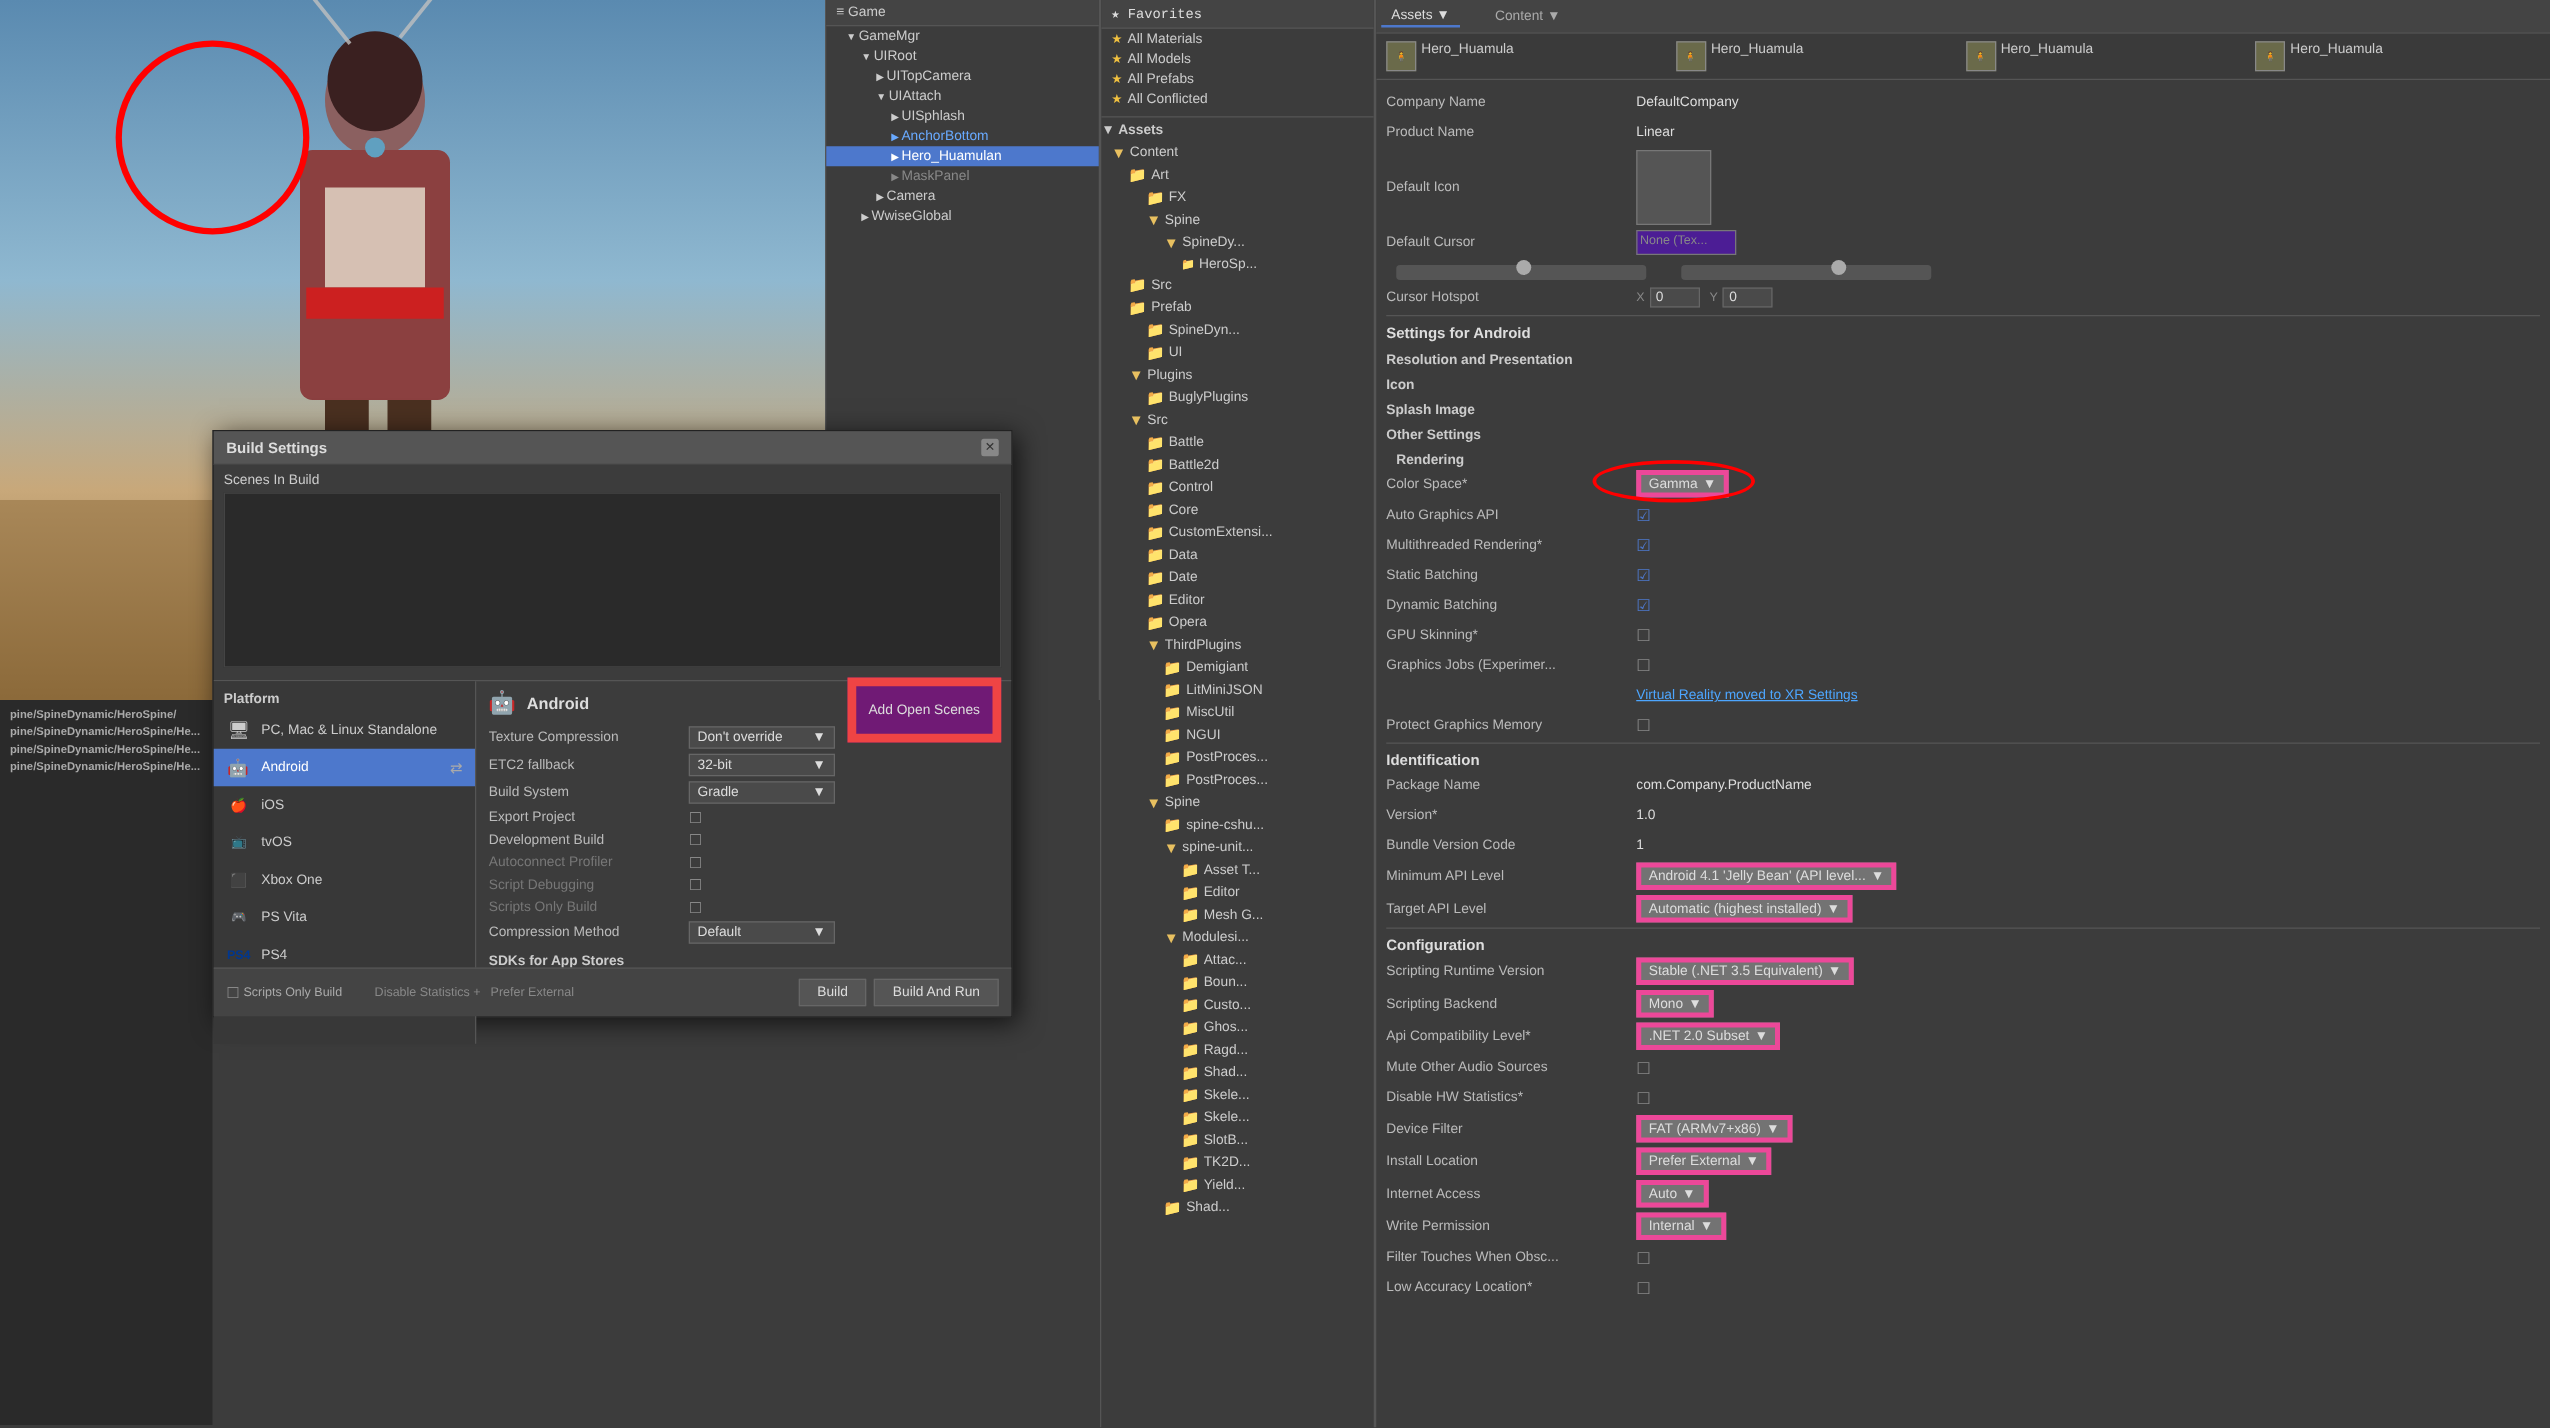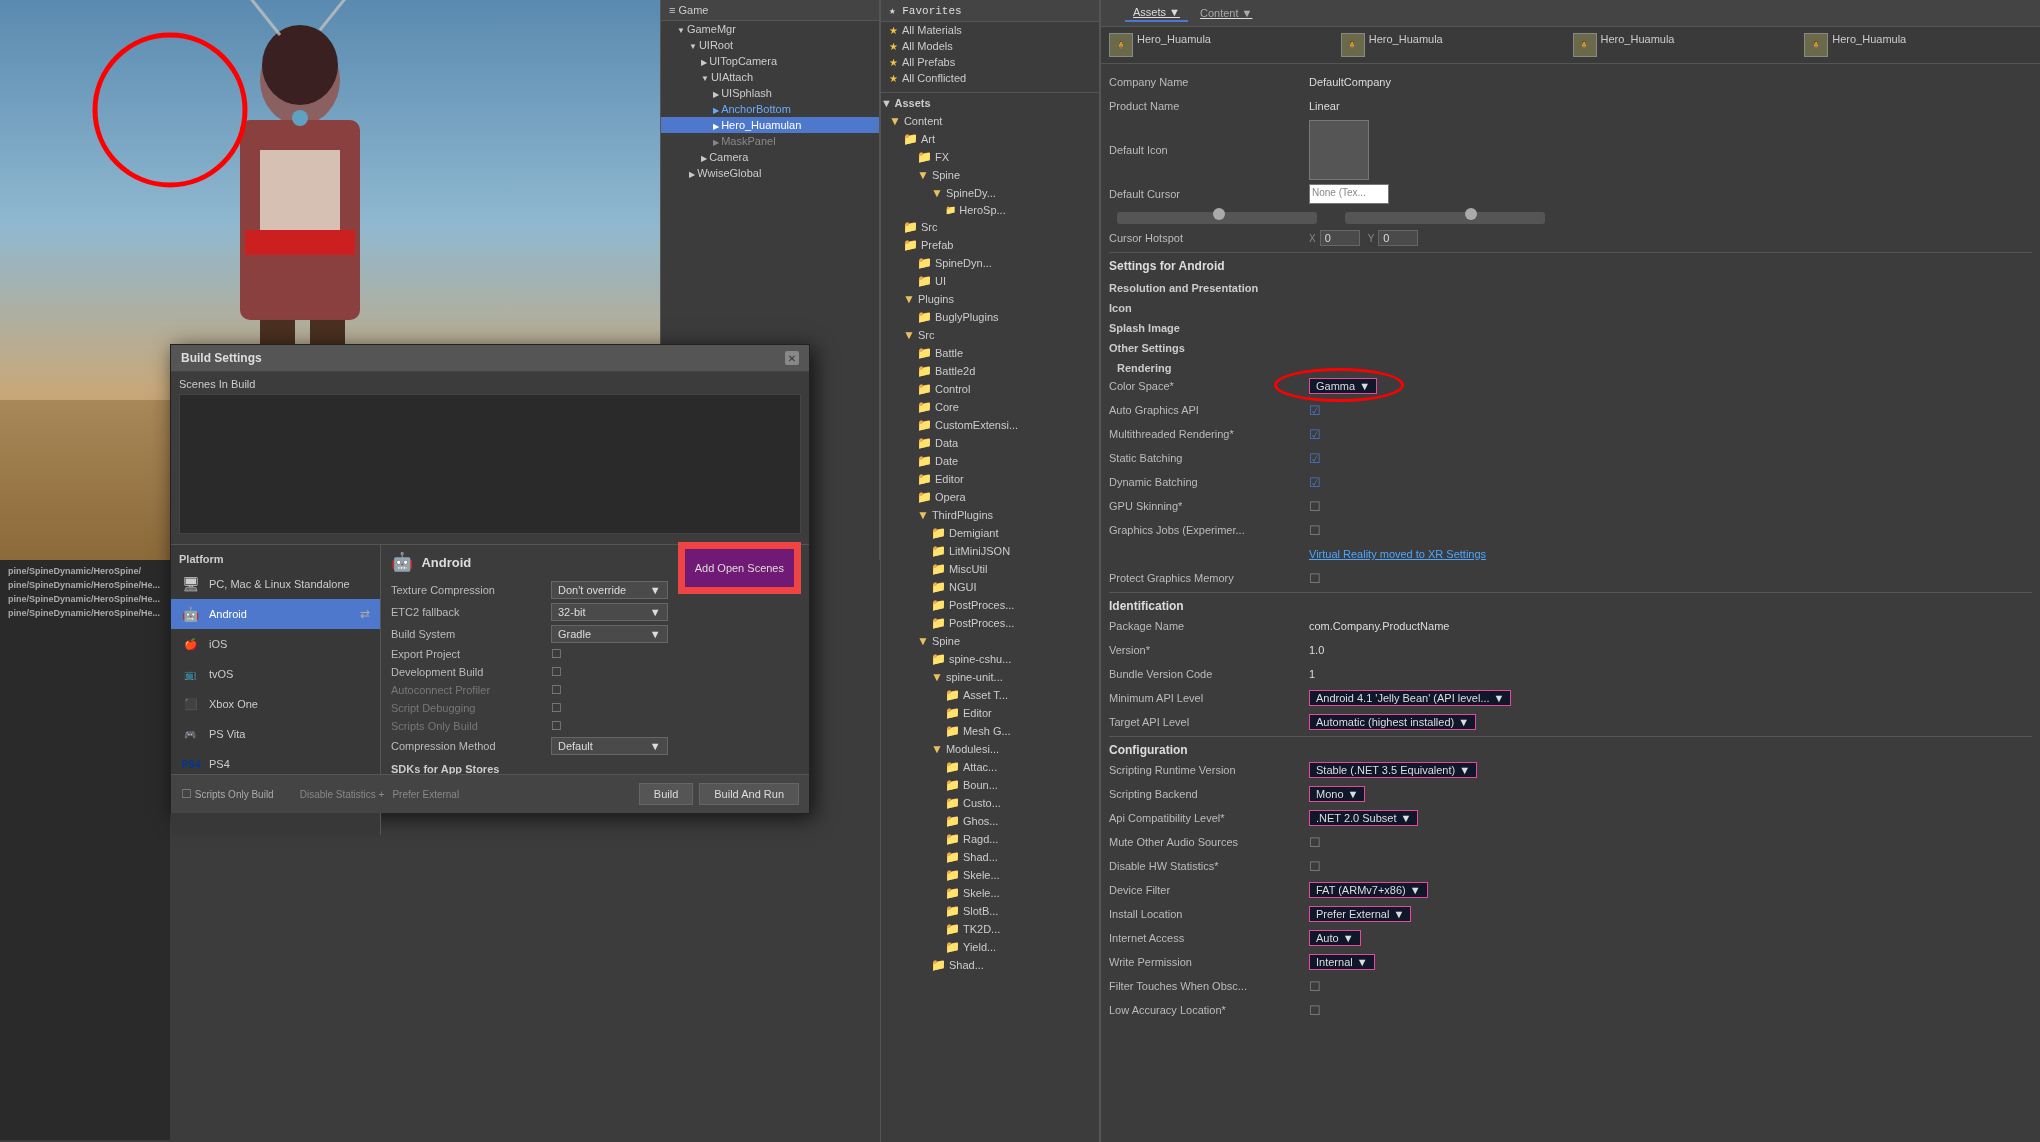--- a/index.html
+++ b/index.html
@@ -105,26 +105,25 @@
       position: absolute;
       left: 1100px; top: 0;
       width: 940px; height: 1142px;
       background: #3c3c3c;
       border-left: 1px solid #555;
       overflow-y: auto;
       overflow-x: hidden;
     }
     #inspector-header {
       background: #444;
-      padding: 4px 24px;
+      padding: 4px 4px;
       border-bottom: 1px solid #555;
       display: flex;
-      gap: 4px;
-      align-items: center;
-      text-decoration: underline;
+      gap: 20px;
+      align-items: center;
     }
     .insp-tab {
       padding: 2px 8px;
       font-size: 11px;
       color: #aaa;
       cursor: pointer;
     }
     .insp-tab.active {
       color: #ddd;
       border-bottom: 2px solid #4d78cc;
@@ -161,22 +160,22 @@
       font-size: 11px;
       font-weight: bold;
       color: #ccc;
       padding: 4px 0 2px 0;
       margin-top: 2px;
     }
     .checkbox-on { color: #4d78cc; font-size: 13px; }
     .checkbox-off { color: #888; font-size: 13px; }
     .link-text { color: #4da6ff; font-size: 11px; text-decoration: underline; cursor: pointer; }
     .dropdown-val {
-      background: #0f172a;
-      border: 1px solid #ec4899;
+      background: #737373;
+      border: 4px solid #ec4899;
       padding: 1px 6px;
       font-size: 11px;
       color: #ddd;
       display: inline-flex;
       align-items: center;
       gap: 4px;
     }
     .xy-group { display: flex; gap: 8px; }
     .xy-item { display: flex; align-items: center; gap: 4px; }
     .xyz-label { color: #888; font-size: 10px; }
@@ -717,21 +716,21 @@
     <div class="insp-row">
       <div class="insp-label">Default Icon</div>
       <div class="insp-value">
         <div style="width:60px; height:60px; background:#555; border:1px solid #777;"></div>
       </div>
     </div>
 
     <div class="insp-row">
       <div class="insp-label">Default Cursor</div>
       <div class="insp-value">
-        <div style="width:80px; height:20px; background:#ffffff; border:1px solid #777; font-size:10px; color:#888; padding:2px;">None (Tex...</div>
+        <div style="width:80px; height:20px; background:#4c1d95; border:1px solid #777; font-size:10px; color:#888; padding:2px;">None (Tex...</div>
       </div>
     </div>
 
     <div id="slider-section">
       <div style="width:200px; background:#555; height:12px; border-radius:3px; position:relative;">
         <div style="position:absolute; left:48%; top:-4px; width:12px; height:12px; background:#aaa; border-radius:50%;"></div>
       </div>
       <div style="width:200px; background:#555; height:12px; border-radius:3px; position:relative; margin-left:20px;">
         <div style="position:absolute; left:60%; top:-4px; width:12px; height:12px; background:#aaa; border-radius:50%;"></div>
       </div>

